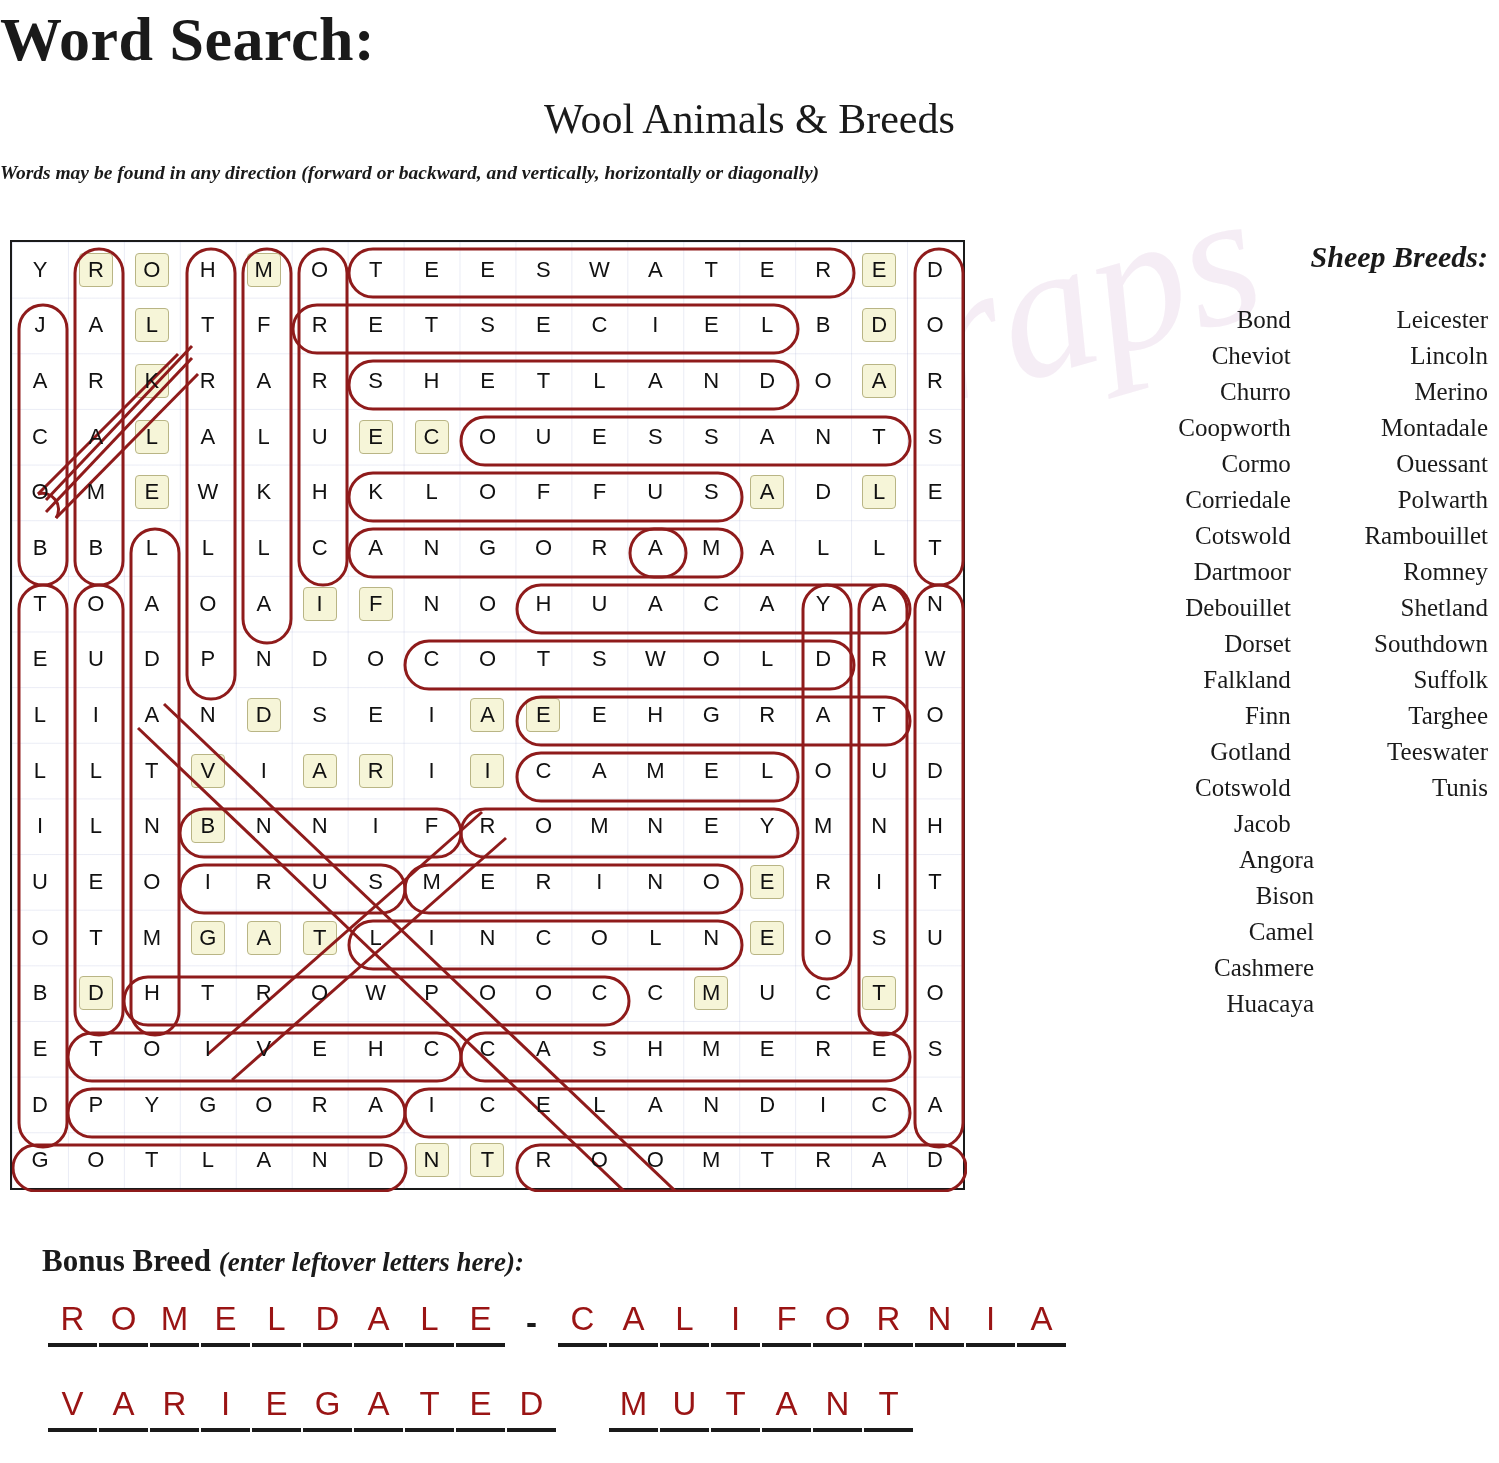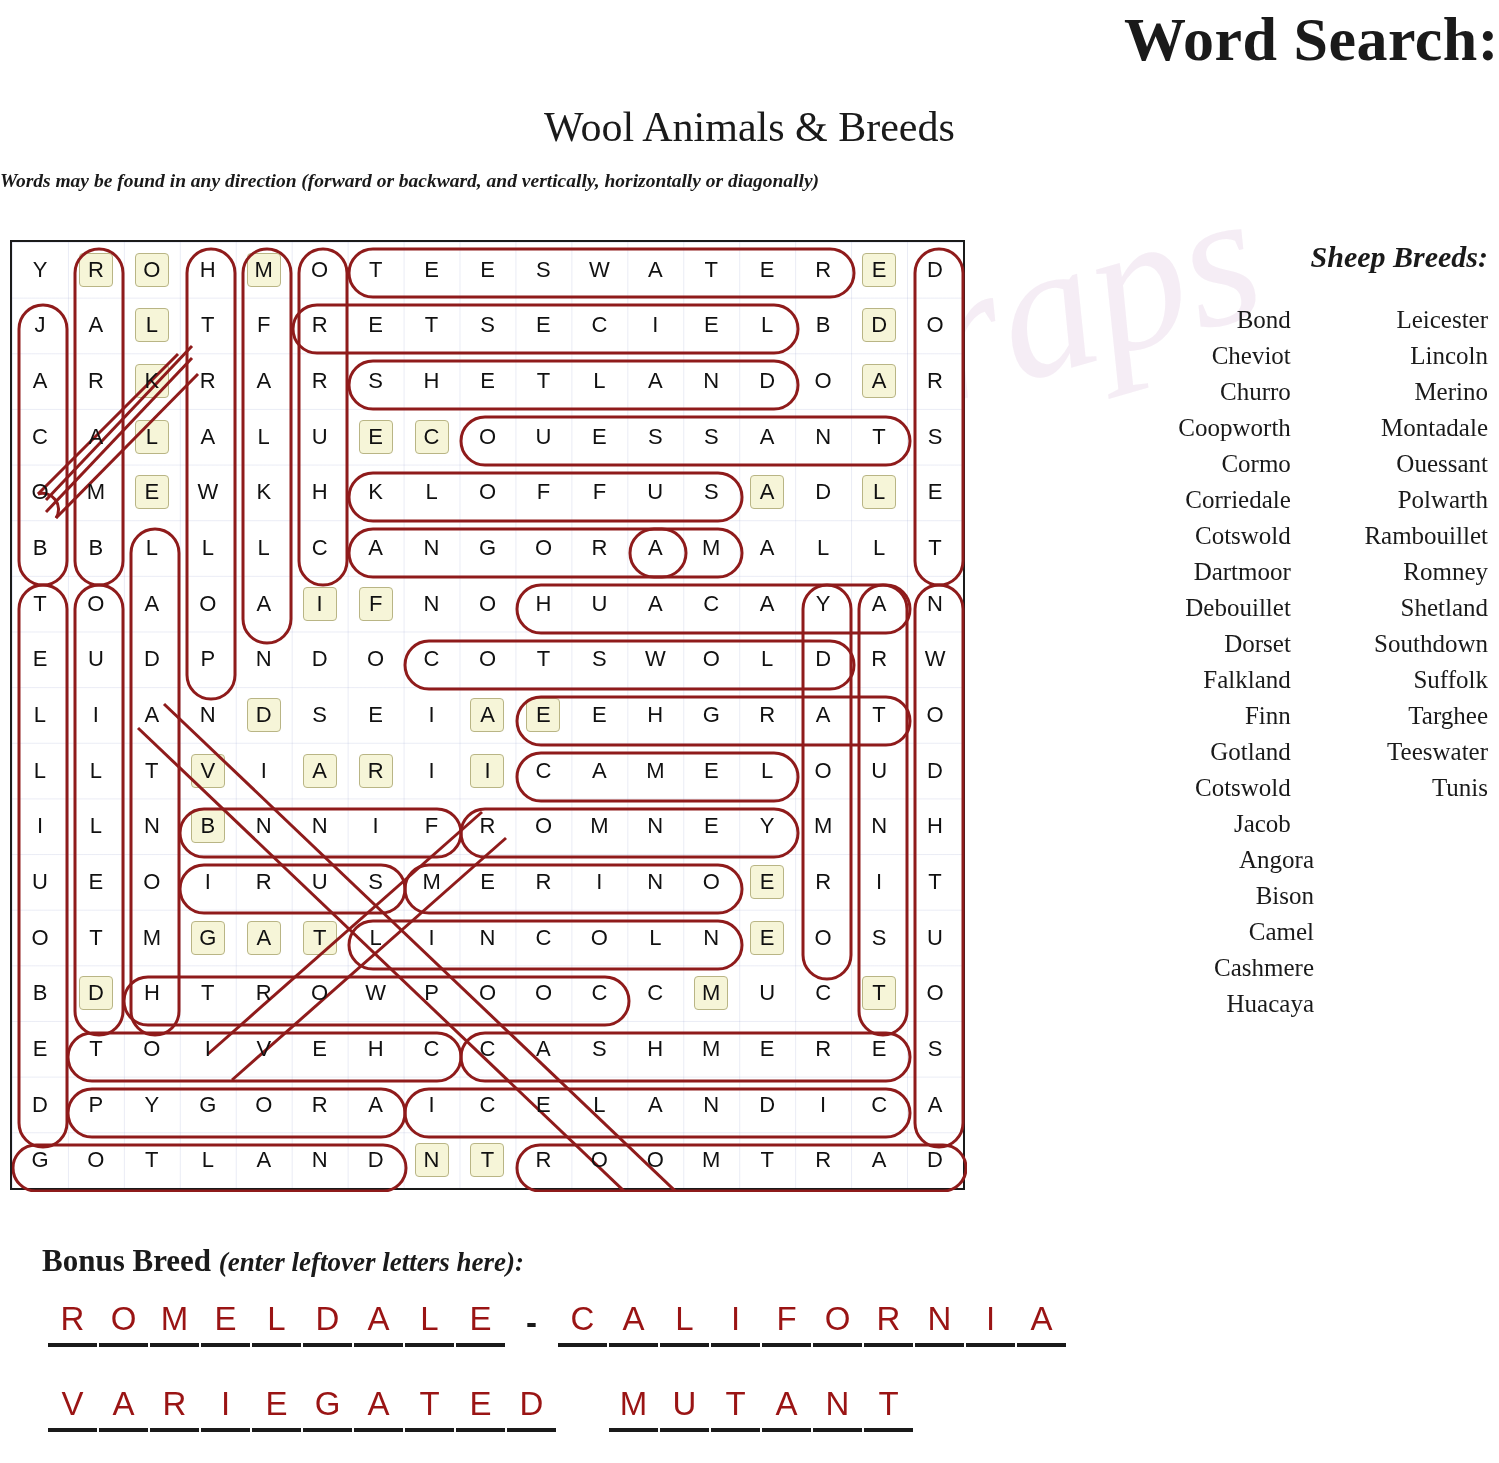--- a/index.html
+++ b/index.html
@@ -11,31 +11,31 @@
     height: 1463px;
     background: #ffffff;
     font-family: "Liberation Serif", serif;
     color: #1a1a1a;
     position: relative;
     overflow: hidden;
   }
 
   
   #title {
-    text-align: right;
+    text-align: left;
     font-size: 62px;
     font-weight: bold;
     letter-spacing: 0.5px;
     margin-top: 8px;
     line-height: 1.0;
   }
   #subtitle {
     text-align: center;
     font-size: 42px;
-    margin-top: 36px;
+    margin-top: 28px;
     line-height: 1.0;
   }
   #instructions {
     text-align: left;
     font-size: 19.5px;
     font-style: italic;
     font-weight: bold;
     margin-top: 22px;
   }
 

